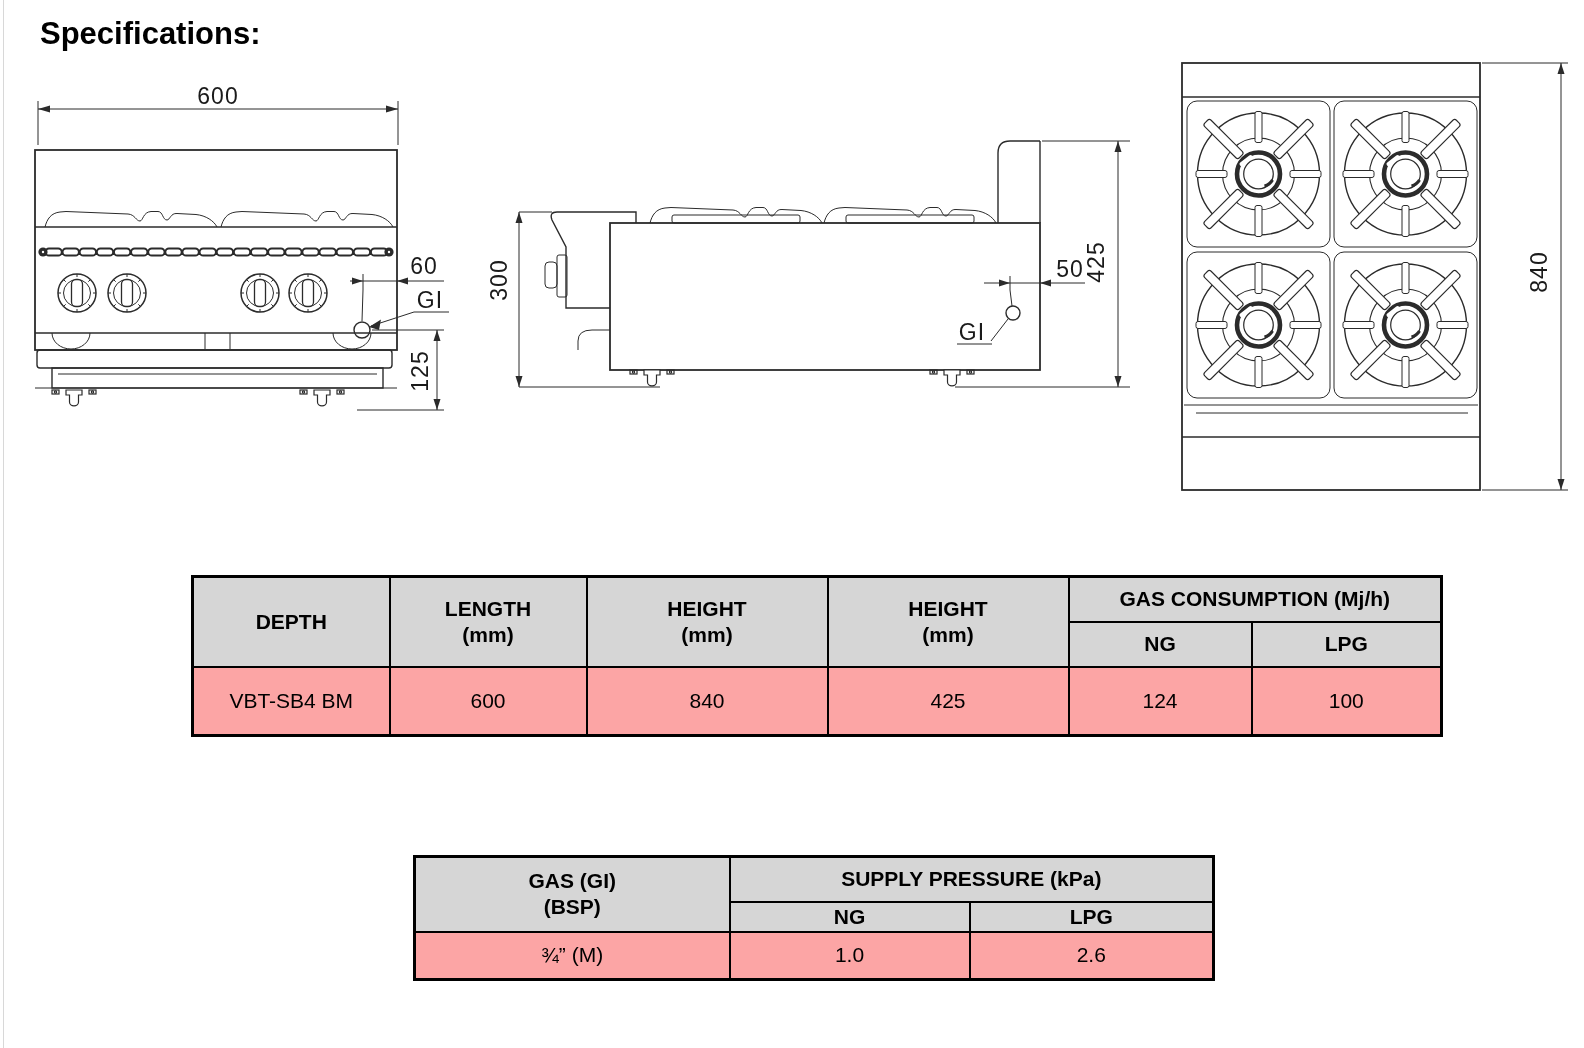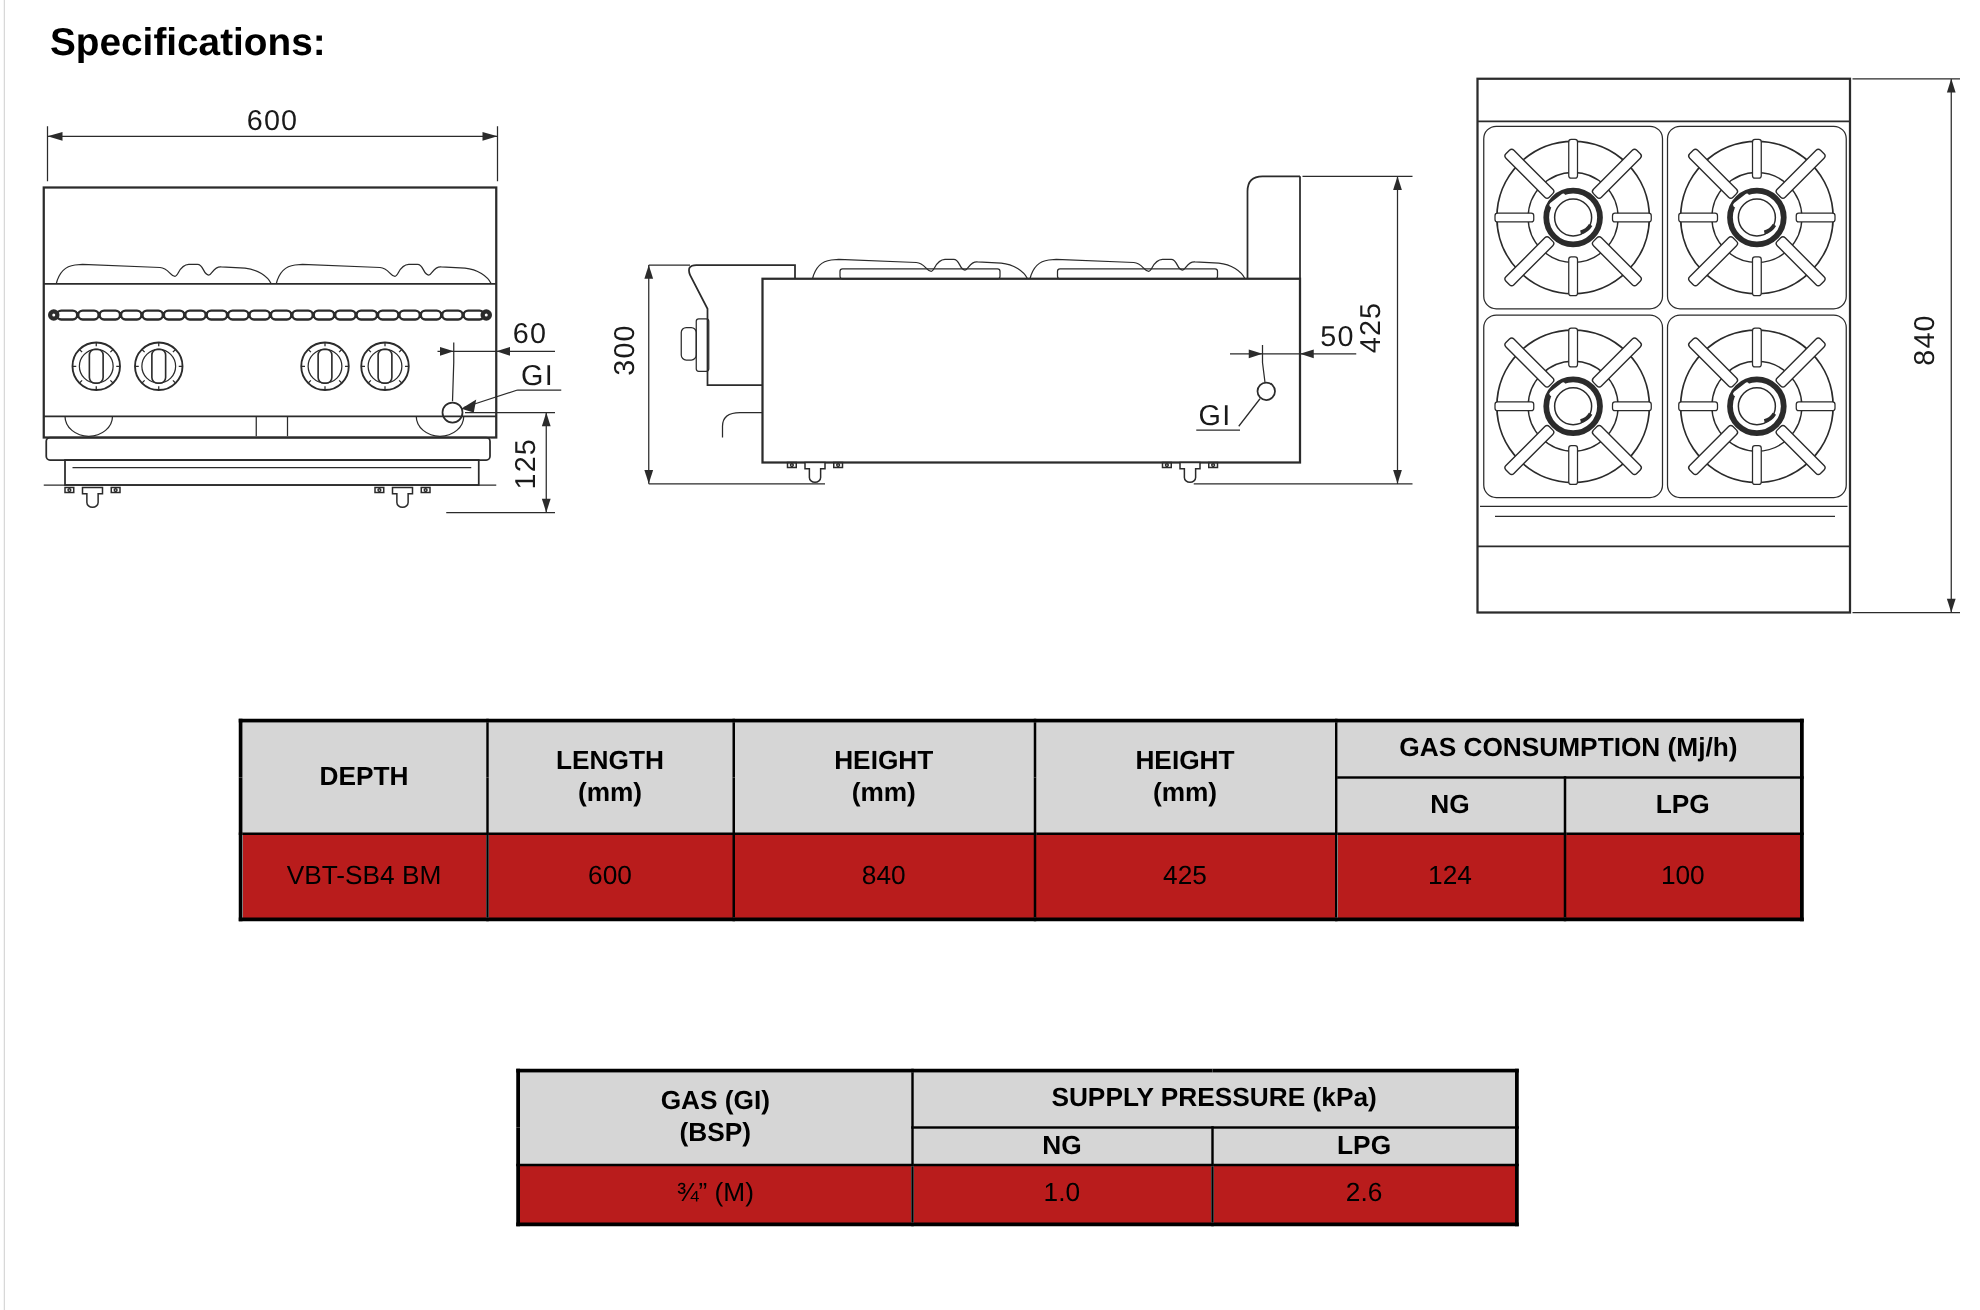--- a/index.html
+++ b/index.html
@@ -26,21 +26,21 @@
   svg text.dim {
     font-family:"Liberation Sans", sans-serif; font-size:23px; fill:#1a1a1a;
     letter-spacing:1px; stroke:none;
   }
 
   table { border-collapse:collapse; table-layout:fixed; position:absolute; background:#fff; }
   td { border:2px solid #000; text-align:center; vertical-align:middle; overflow:hidden; }
   #spec-table { left:191px; top:575px; width:1249px; border:3px solid #000; }
   #conn-table { left:413px; top:855px; width:799px; border:3px solid #000;padding-left:20px; }
   td.hdr { background:#d6d6d6; font-weight:bold; font-size:21px; line-height:26px; }
-  td.val { background:#b91c1c; font-size:21px; font-weight:normal;margin-left:37px; }
+  td.val { background:#fca5a5; font-size:21px; font-weight:normal;margin-left:37px; }
   #spec-table tr.r1 { height:45px; } #spec-table tr.r2 { height:45px; } #spec-table tr.r3 { height:69px; }
   #conn-table tr.r1 { height:45px; } #conn-table tr.r2 { height:30px; } #conn-table tr.r3 { height:48px; }
 </style>
 </head>
 <body>
 
 <div id="page">
   <div class="page-edge"></div>
 
   <div id="spec-heading" class="heading">Specifications:</div>

